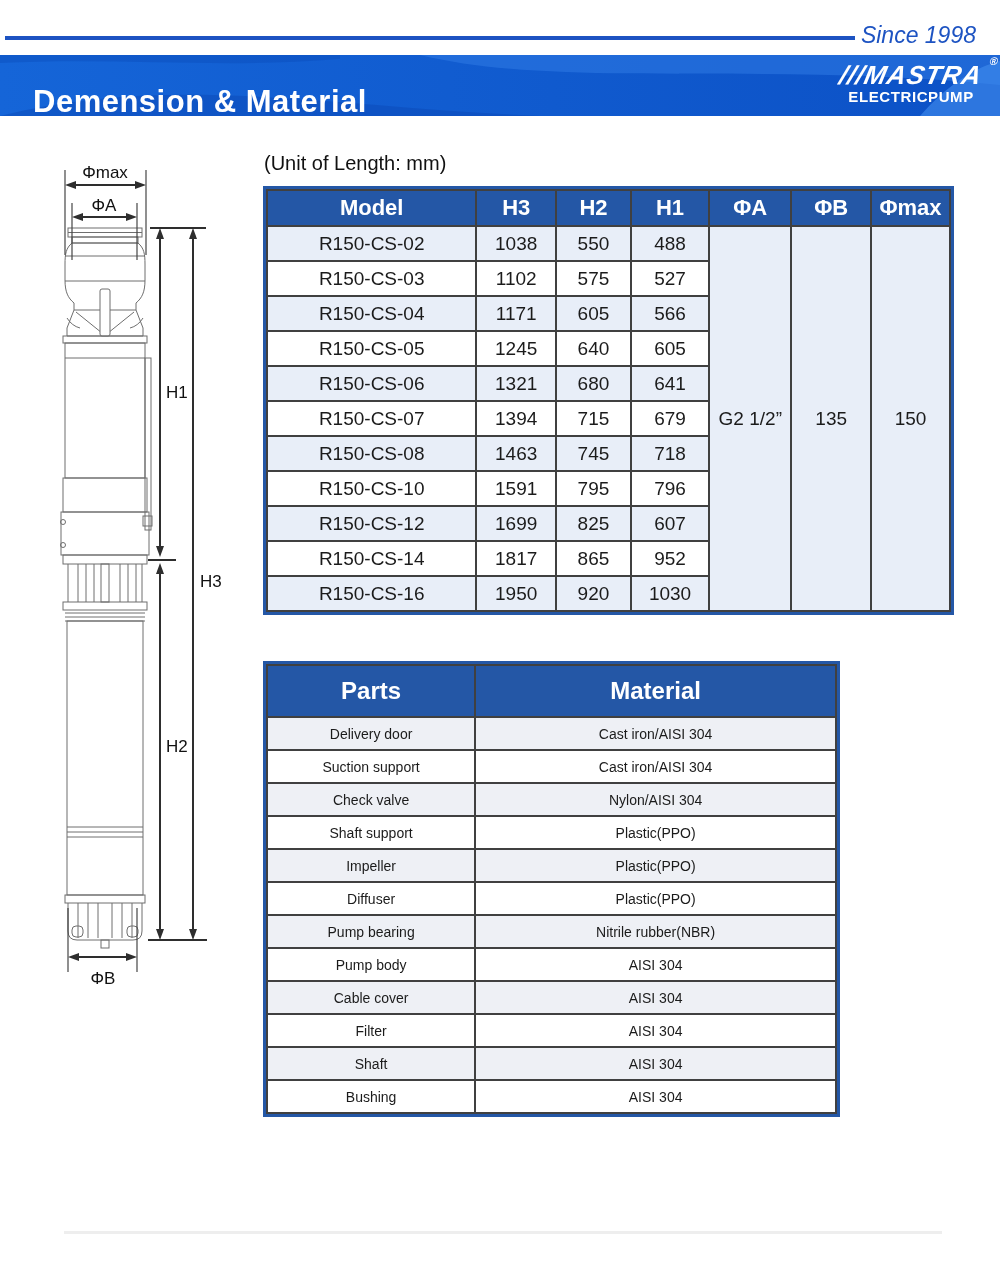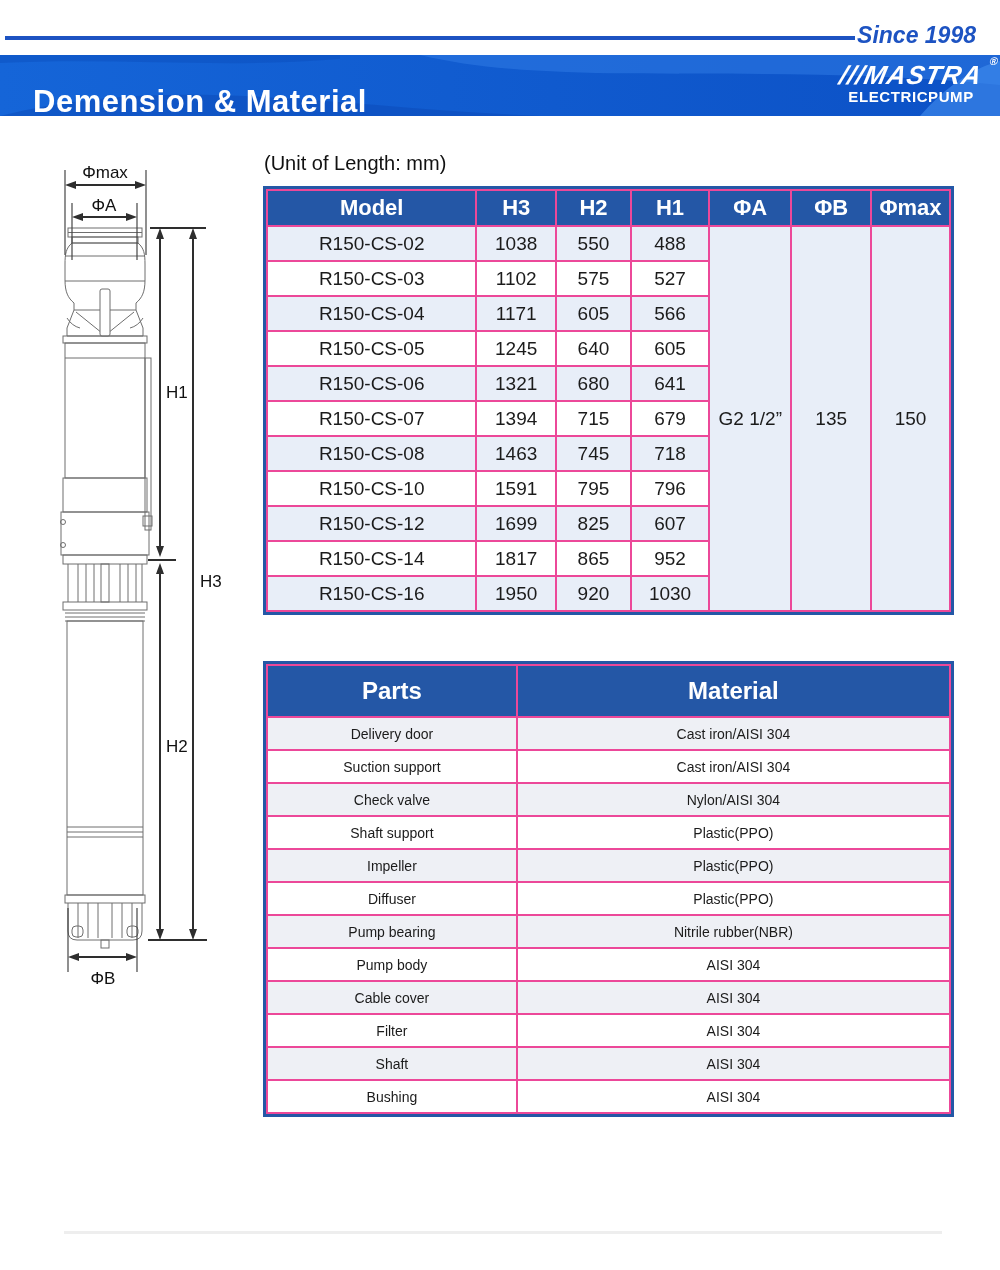--- a/index.html
+++ b/index.html
@@ -1,21 +1,21 @@
 <!DOCTYPE html>
 <html><head>
 <meta charset="utf-8">
 <style>
   * { margin:0; padding:0; box-sizing:border-box; }
   body { font-family:"Liberation Sans", sans-serif; background:#fff; }
   .page { position:relative; width:1000px; height:1270px; background:#fff; overflow:hidden; }
 
   
   .top-rule { position:absolute; left:5px; top:36px; width:850px; height:4px; background:#1d53c2; }
-  .since { position:absolute; right:24px; top:22px; font-size:23px; font-weight:bold; font-style:italic; color:#1d53c2; }
+  .since { position:absolute; right:24px; top:22px; font-size:23px; font-weight:normal; font-style:italic; color:#1d53c2; }
 
   
   .banner { position:absolute; left:0; top:55px; width:1000px; height:61px; }
   .banner svg.bg { position:absolute; left:0; top:0; width:100%; height:100%; }
   .banner-title { position:absolute; left:33px; top:16px; height:61px; line-height:61px;
     font-size:31px; font-weight:bold; color:#fff; letter-spacing:0.5px; }
   .logo { position:absolute; right:18px; top:7px; color:#fff; text-align:center; }
   .logo-brand-row { position:relative; display:inline-block; font-weight:bold; font-style:italic;
     font-size:26px; line-height:1; transform:skewX(-12deg); letter-spacing:1px; }
   .logo-reg { position:absolute; right:-14px; top:-6px; font-size:11px; font-style:normal; }
@@ -26,23 +26,23 @@
   .diagram text { font-family:"Liberation Sans", sans-serif; font-size:17px; fill:#111; }
   .outline { stroke:#6e6e6e; stroke-width:1; fill:none; }
   .outline-f { stroke:#6e6e6e; stroke-width:1; fill:#fff; }
   .dim { stroke:#2e2e2e; stroke-width:2; fill:none; }
   .ext { stroke:#454545; stroke-width:1.2; fill:none; }
   .arr { fill:#2e2e2e; stroke:none; }
 
   .unit-note { position:absolute; left:264px; top:152px; font-size:20px; color:#111; }
 
   
-  table { border-collapse:separate; border-spacing:2px; background:#ec4899; border:3px solid #2457a6; }
+  table { border-collapse:separate; border-spacing:2px; background:#404040; border:3px solid #2457a6; }
   #dim-table { position:absolute; left:263px; top:186px; width:691px; }
-  #parts-table { position:absolute; left:263px; top:661px; width:691px; }
+  #parts-table { position:absolute; left:263px; top:661px; width:577px; }
   th { background:#2457a6; color:#fff; font-weight:bold; text-align:center; vertical-align:middle; }
   td { text-align:center; vertical-align:middle; color:#1b1b1b; background:#fff; }
   #dim-table th { height:34px; font-size:22px; }
   #dim-table td { height:33px; font-size:19px; }
   #dim-table td.model { font-weight:normal; }
   #dim-table tbody tr:nth-child(odd) td { background:#e8eef8; }
   #dim-table td.merged { background:#e8eef8 !important; }
   #parts-table th { height:50px; font-size:24px; }
   #parts-table td { height:31px; font-size:14px;margin-left:48px; }
   #parts-table tbody tr:nth-child(odd) td { background:#eef0f5; }

